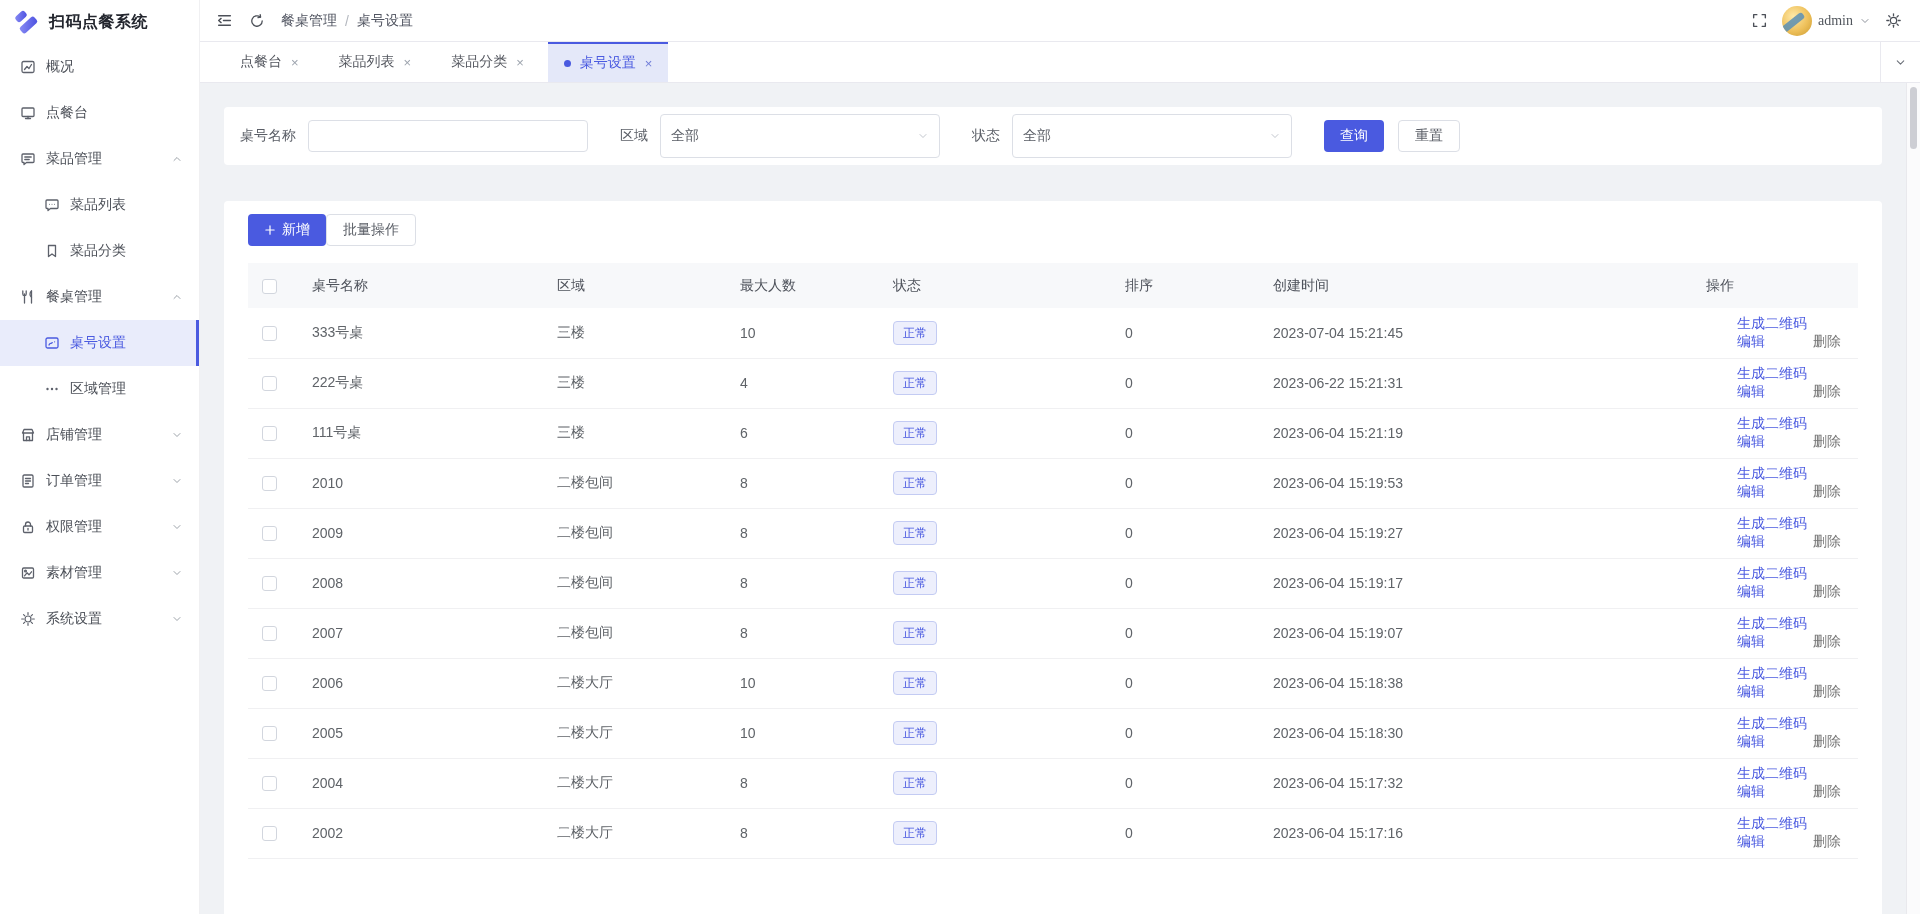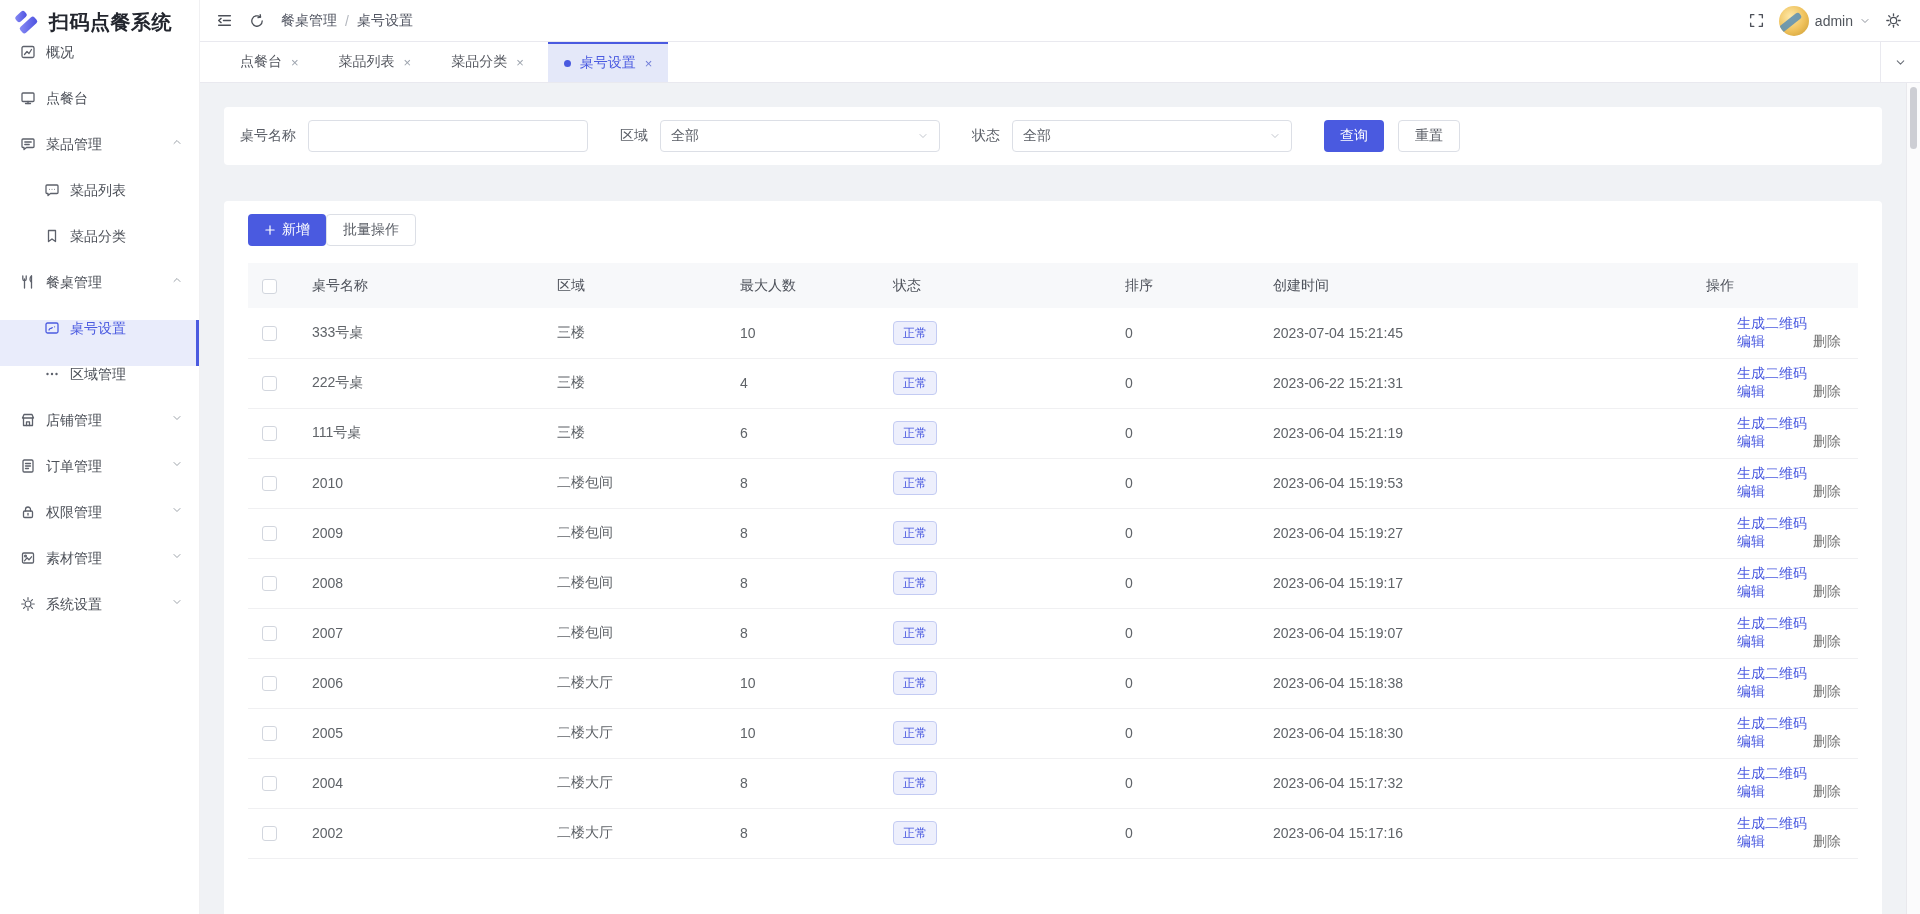--- a/index.html
+++ b/index.html
@@ -11,58 +11,58 @@
   svg { display:block; }
   .ic { stroke:currentColor; fill:none; stroke-width:1.3; stroke-linecap:round; stroke-linejoin:round; }
 
   
   .sidebar { width:200px; flex-shrink:0; background:#fff; border-right:1px solid #f0f0f2; z-index:3; }
   .logo { height:44px; display:flex; align-items:center; padding-left:14px; gap:9px; cursor:pointer; }
   .logo-icon { position:relative; width:26px; height:26px; flex-shrink:0; }
   .logo-icon i { position:absolute; border-radius:2.5px; background:linear-gradient(135deg,#8a8df4,#4a4fe0); transform:rotate(-42deg); }
   .logo-icon i:nth-child(1){ width:12px; height:7px; top:4px; left:1px; }
   .logo-icon i:nth-child(2){ width:19px; height:8px; top:12px; left:5px; }
-  .logo-title { font-size:20px; font-weight:bold; color:#23262e; letter-spacing:.5px; white-space:nowrap; }
+  .logo-title { font-size:16px; font-weight:bold; color:#23262e; letter-spacing:.5px; white-space:nowrap; }
   .menu { padding-top:0; }
-  .menu-item { height:46px; display:flex; align-items:flex-start; padding:0 16px 0 20px; color:#4c5058; cursor:pointer; position:relative; white-space:nowrap; }
+  .menu-item { height:46px; display:flex; align-items:center; padding:0 16px 0 20px; color:#4c5058; cursor:pointer; position:relative; white-space:nowrap; }
   .menu-item .mi-icon { width:16px; height:16px; margin-right:10px; color:#5d616b; flex-shrink:0; }
   .menu-item .chev { margin-left:auto; color:#9aa0a8; }
   .menu-item.child { padding-left:44px; }
   .menu-item.active { background:#e9ecfb; color:#4a5ae0; }
   .menu-item.active .mi-icon { color:#4a5ae0; }
   .menu-item.active::after { content:''; position:absolute; right:0; top:0; bottom:0; width:3px; background:#4a5ae0; }
 
   
   .main { flex:1; display:flex; flex-direction:column; position:relative; min-width:0; }
 
   .topbar { height:42px; background:#fff; border-bottom:1px solid #e9e9ef; display:flex; align-items:center; padding:0 18px 0 16px; gap:16px; flex-shrink:0; }
   .icon-btn { color:#4c5058; cursor:pointer; display:flex; align-items:center; }
   .breadcrumb { display:flex; align-items:center; gap:8px; color:#515561; }
   .breadcrumb .sep { color:#b4b8bf; }
   .topbar-right { margin-left:auto; display:flex; align-items:center; gap:14px; }
   .avatar { width:30px; height:30px; border-radius:50%; position:relative; overflow:hidden; cursor:pointer;
             background:radial-gradient(circle at 38% 35%, #ffe9a8, #eec05a 55%, #c9992f); }
   .avatar::after { content:''; position:absolute; width:26px; height:7px; background:#5b8fb5; top:13px; left:-2px; transform:rotate(-38deg); border-radius:3px; opacity:.85; }
-  .user-wrap { display:flex; align-items:center; gap:6px; cursor:pointer; color:#51565d; }
+  .user-wrap { display:flex; align-items:center; gap:6px; cursor:pointer; color:#51565d;font-family:Liberation Serif, serif; }
 
   .tabbar { height:41px; background:#fff; border-bottom:1px solid #e9e9ef; display:flex; align-items:stretch; padding-left:24px; flex-shrink:0; }
   .tab { display:flex; align-items:center; gap:9px; padding:0 16px; margin-right:8px; color:#54575f; cursor:pointer; }
   .tab .x { color:#9ca3ad; font-size:13px; line-height:1; }
   .tab.active { background:#e4e8f9; color:#4a5ae0; border-top:2px solid #4a5ae0; }
   .tab.active .dot { width:7px; height:7px; border-radius:50%; background:#4a5ae0; }
   .tab.active .x { color:#6f7cd8; }
   .tab-more { margin-left:auto; width:40px; border-left:1px solid #e9e9ef; display:flex; align-items:center; justify-content:center; color:#6a6f78; cursor:pointer; }
 
   .content { flex:1; padding:24px 38px 0 24px; overflow:hidden; }
 
   .filter-card { background:#fff; border-radius:4px; height:58px; display:flex; align-items:center; padding:0 16px; margin-bottom:36px; }
   .f-group { display:flex; align-items:center; margin-right:32px; }
   .f-label { color:#5a5e66; margin-right:12px; white-space:nowrap; }
   .f-input { width:280px; height:32px; border:1px solid #dcdfe6; border-radius:4px; background:#fff; font:inherit; padding:0 10px; color:#333; outline:none; }
-  .f-select { width:280px; height:32px; border:1px solid #dcdfe6; border-radius:4px; background:#fff; display:flex; align-items:center; justify-content:space-between; padding:0 10px; color:#5a5e66; cursor:pointer; }
+  .f-select { width:280px; height:44px; border:1px solid #dcdfe6; border-radius:4px; background:#fff; display:flex; align-items:center; justify-content:space-between; padding:0 10px; color:#5a5e66; cursor:pointer; }
   .f-select .sel-chev { color:#c0c4cc; }
   .btn { height:32px; padding:0 16px; border-radius:4px; display:inline-flex; align-items:center; justify-content:center; gap:6px; font-size:14px; cursor:pointer; border:none; font-family:inherit; white-space:nowrap; }
   .btn-primary { background:#4a5ae0; color:#fff; }
   .btn-default { background:#fff; border:1px solid #dcdfe6; color:#5a5e66; }
   .btn-reset { margin-left:14px; }
 
   .table-card { background:#fff; border-radius:4px; padding:13px 24px 24px; height:780px; }
   .toolbar { display:flex; margin-bottom:17px; }
 
   table { width:100%; border-collapse:collapse; table-layout:fixed; color:#5f6368; }

